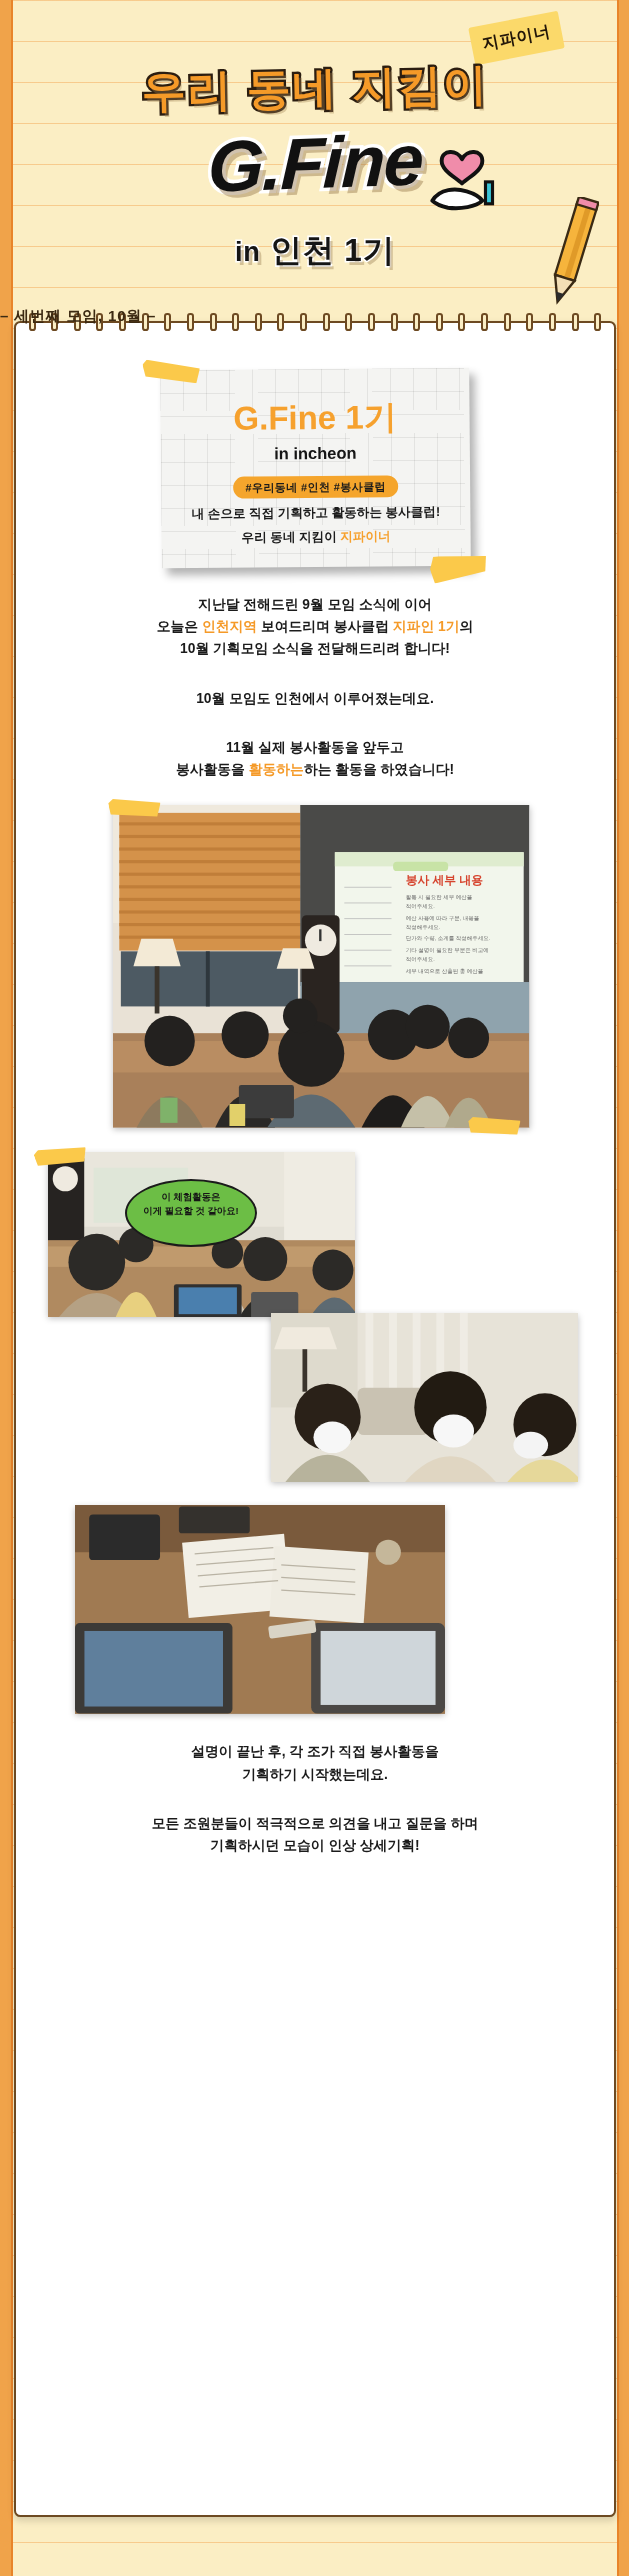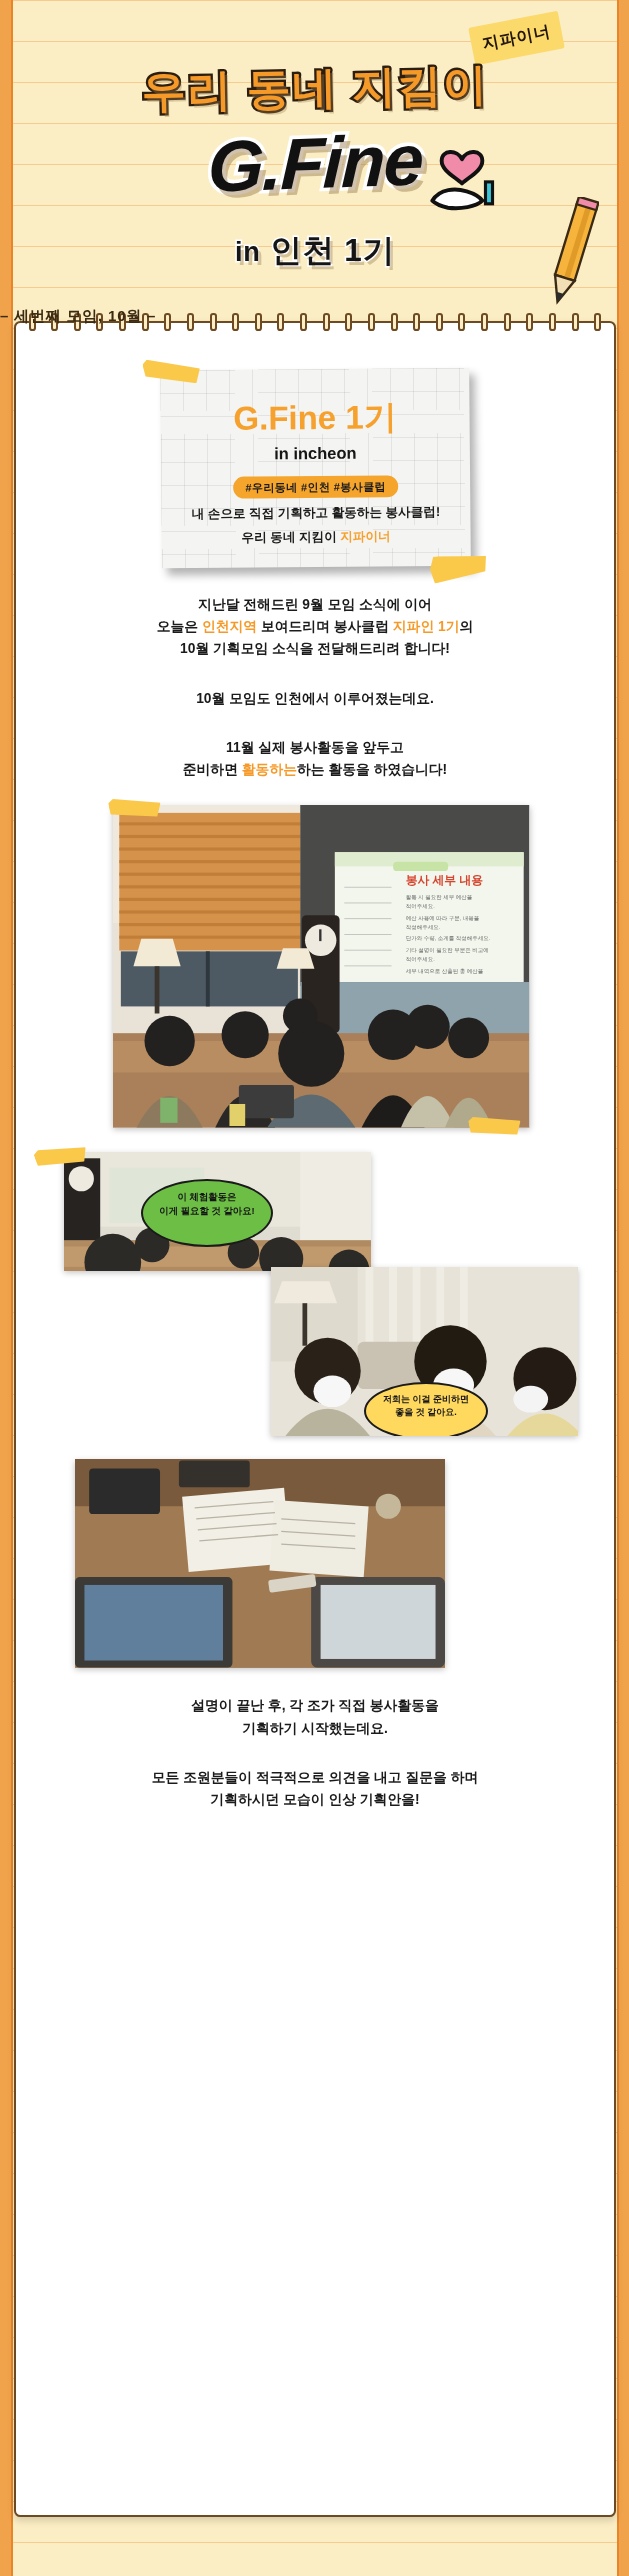--- a/index.html
+++ b/index.html
@@ -230,21 +230,21 @@
   .p1 { width: 417px; height: 323px; margin: 0 auto; box-shadow: 0 2.4px 6.3px rgba(0,0,0,.25); }
 
   .tape-y {
     position: absolute;
     width: 52px; height: 23.6px;
     background: #fbc94a;
     z-index: 6;
     clip-path: polygon(0 16%, 10% 0, 100% 44%, 90% 100%, 2% 64%);
   }
 
-  .p2 { width: 307px; height: 119px; margin-left: 36px; box-shadow: 0 2.4px 6.3px rgba(0,0,0,.25); }
+  .p2 { width: 307px; height: 165px; margin-left: 20px; box-shadow: 0 2.4px 6.3px rgba(0,0,0,.25); }
   .p3 { width: 307px; height: 169px; margin-left: auto; margin-right: 36px; margin-top: -28px; box-shadow: 0 2.4px 6.3px rgba(0,0,0,.25); }
   .p4 { width: 370px; height: 209px; margin-left: 47px; margin-top: 14px; box-shadow: 0 2.4px 6.3px rgba(0,0,0,.25); }
 
   .bubble {
     position: absolute;
     border: 2.4px solid #1b1b1b;
     border-radius: 50%;
     text-align: center;
     font-weight: 700;
     color: #161616;
@@ -354,21 +354,21 @@
         <span>오늘은 </span><span class="o">인천지역</span><span class="b"> 보여드리며 봉사클럽 </span><span class="o">지파인 1기</span><span>의</span>
       </div>
       <div>10월 기획모임 소식을 전달해드리려 합니다!</div>
     </div>
 
     <div class="para">10월 모임도 인천에서 이루어졌는데요.</div>
 
     <div class="para">
       <div>11월 실제 봉사활동을 앞두고</div>
       <div>
-        <span>준비하면 </span><span class="o">활동하는</span><span>하는 활동을 하였습니다!</span>
+        <span>봉사활동을 </span><span class="o">활동하는</span><span>하는 활동을 하였습니다!</span>
       </div>
     </div>
 
     <div class="photo-block">
       <span class="tape-y" style="left:93px; top:-9.4px; transform:rotate(-8deg);"></span>
       <span class="tape-y" style="right:93px; bottom:-9.4px; transform:rotate(-8deg);"></span>
       <div class="photo p1">
         <svg class="sky" viewBox="0 0 530 410" preserveAspectRatio="none" aria-hidden="true">
           <rect width="530" height="410" fill="#e9e2d6"></rect>
           <rect x="0" y="0" width="530" height="150" fill="#efe9dd"></rect>
@@ -507,24 +507,20 @@
             <path d="M18 215 q54 -70 108 0 Z" fill="#b7b39c"></path>
             <ellipse cx="78" cy="158" rx="24" ry="20" fill="#f7f7f7"></ellipse>
             <circle cx="228" cy="120" r="46" fill="#221b12"></circle>
             <path d="M170 215 q58 -66 116 0 Z" fill="#e0d6c2"></path>
             <ellipse cx="232" cy="150" rx="26" ry="21" fill="#f7f7f7"></ellipse>
             <circle cx="348" cy="142" r="40" fill="#241c14"></circle>
             <path d="M300 215 q48 -58 96 0 Z" fill="#e6d89a"></path>
             <ellipse cx="330" cy="168" rx="22" ry="17" fill="#f4f4f4"></ellipse>
           </g>
         </svg>
-        <div class="bubble yellow" style="left:93px; top:115px; width:124px; height:58px;">
-          <div>저희는 이걸 준비하면</div>
-          <div>좋을 것 같아요.</div>
-        </div>
       </div>
     </div>
 
     <div class="photo-block">
       <div class="photo p4">
         <svg class="sky" viewBox="0 0 470 265" preserveAspectRatio="none" aria-hidden="true">
           <rect width="470" height="265" fill="#8d6a46"></rect>
           <rect x="0" y="0" width="470" height="70" fill="#7a5a3c"></rect>
           <rect x="0" y="60" width="470" height="205" fill="#a07a52"></rect>
           <rect x="140" y="42" width="130" height="96" fill="#f2efe6" transform="rotate(-5 205 90)"></rect>
@@ -550,18 +546,18 @@
       </div>
     </div>
 
     <div class="para">
       <div>설명이 끝난 후, 각 조가 직접 봉사활동을</div>
       <div>기획하기 시작했는데요.</div>
     </div>
 
     <div class="para">
       <div>모든 조원분들이 적극적으로 의견을 내고 질문을 하며</div>
-      <div>기획하시던 모습이 인상 기획안을!</div>
+      <div>기획하시던 모습이 인상 상세기획!</div>
     </div>
 
   </div>
 </div>
 
 
 </body></html>

